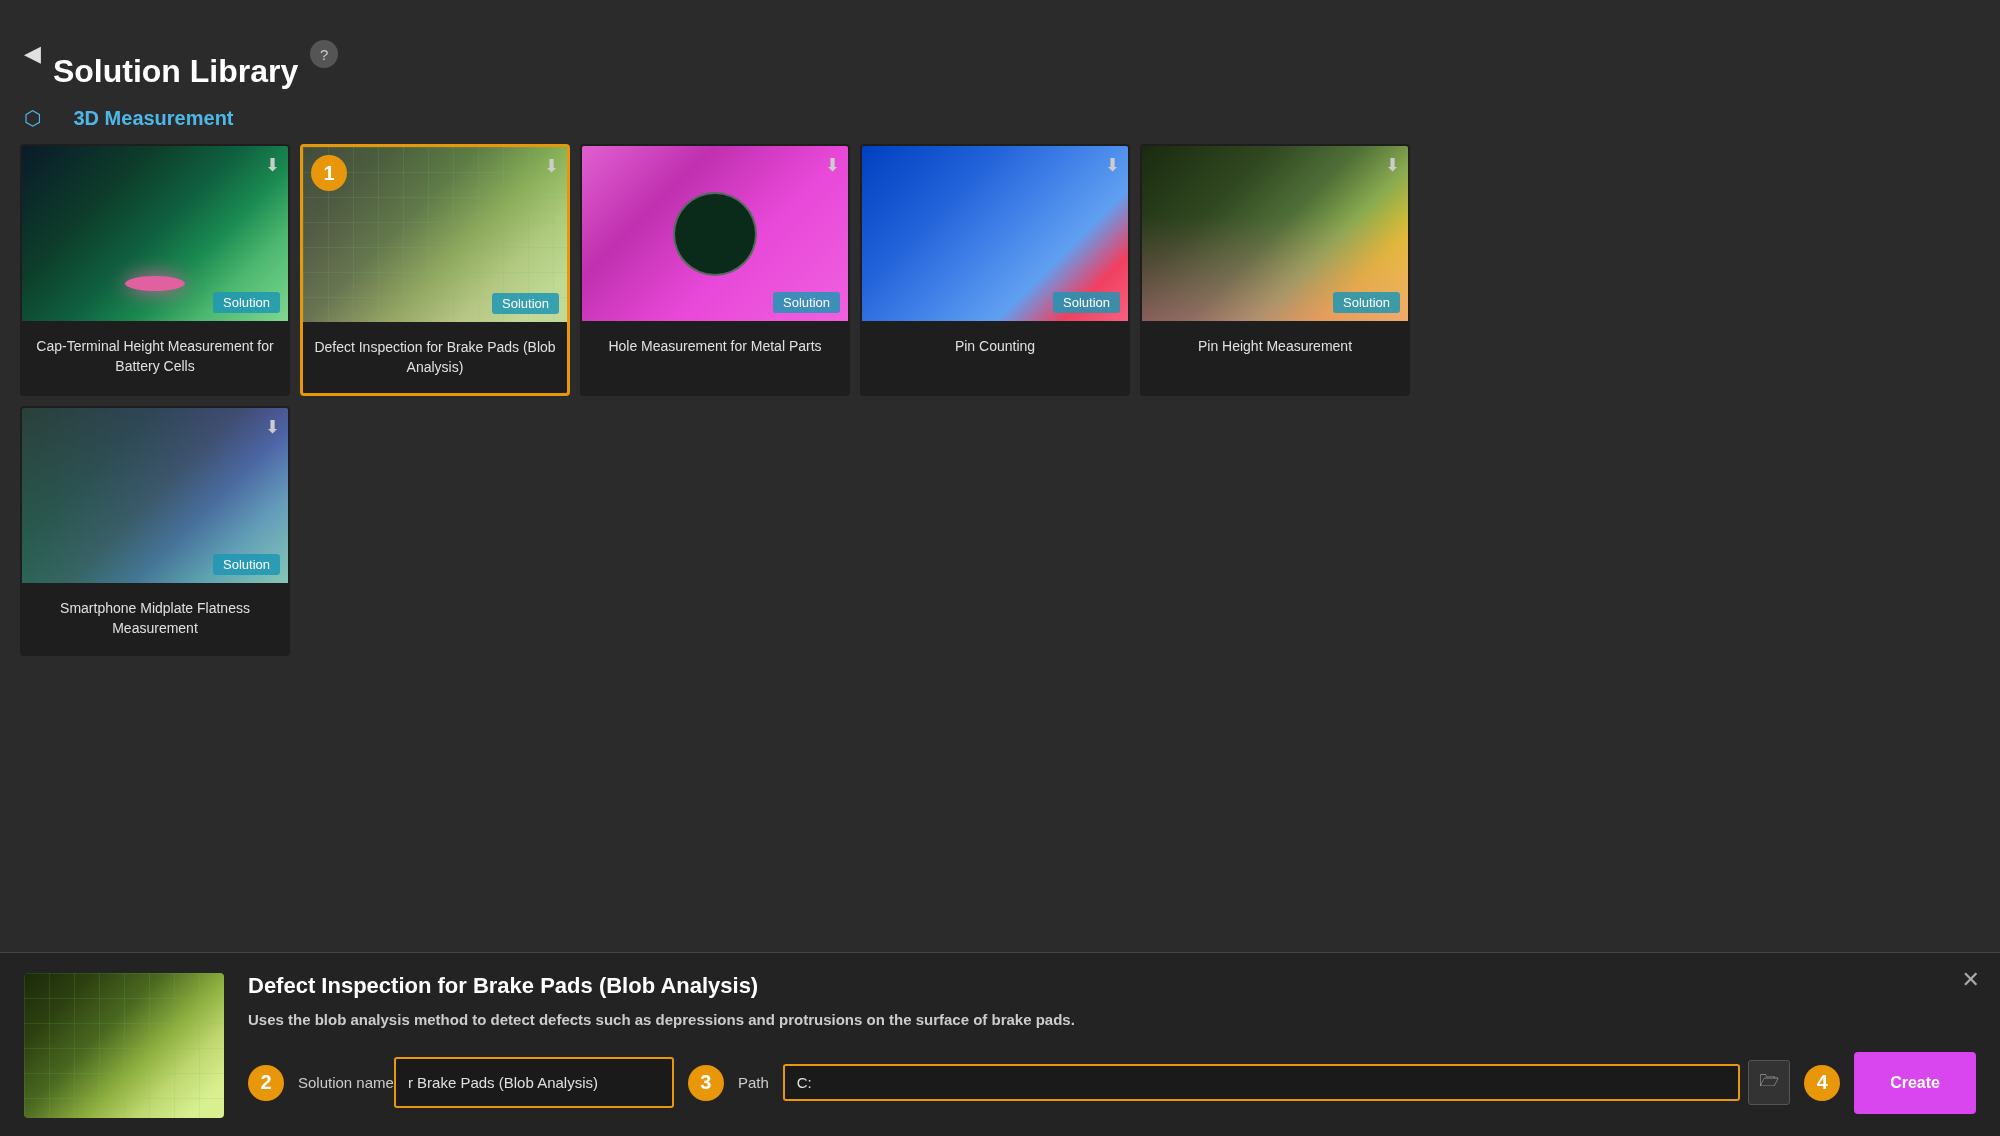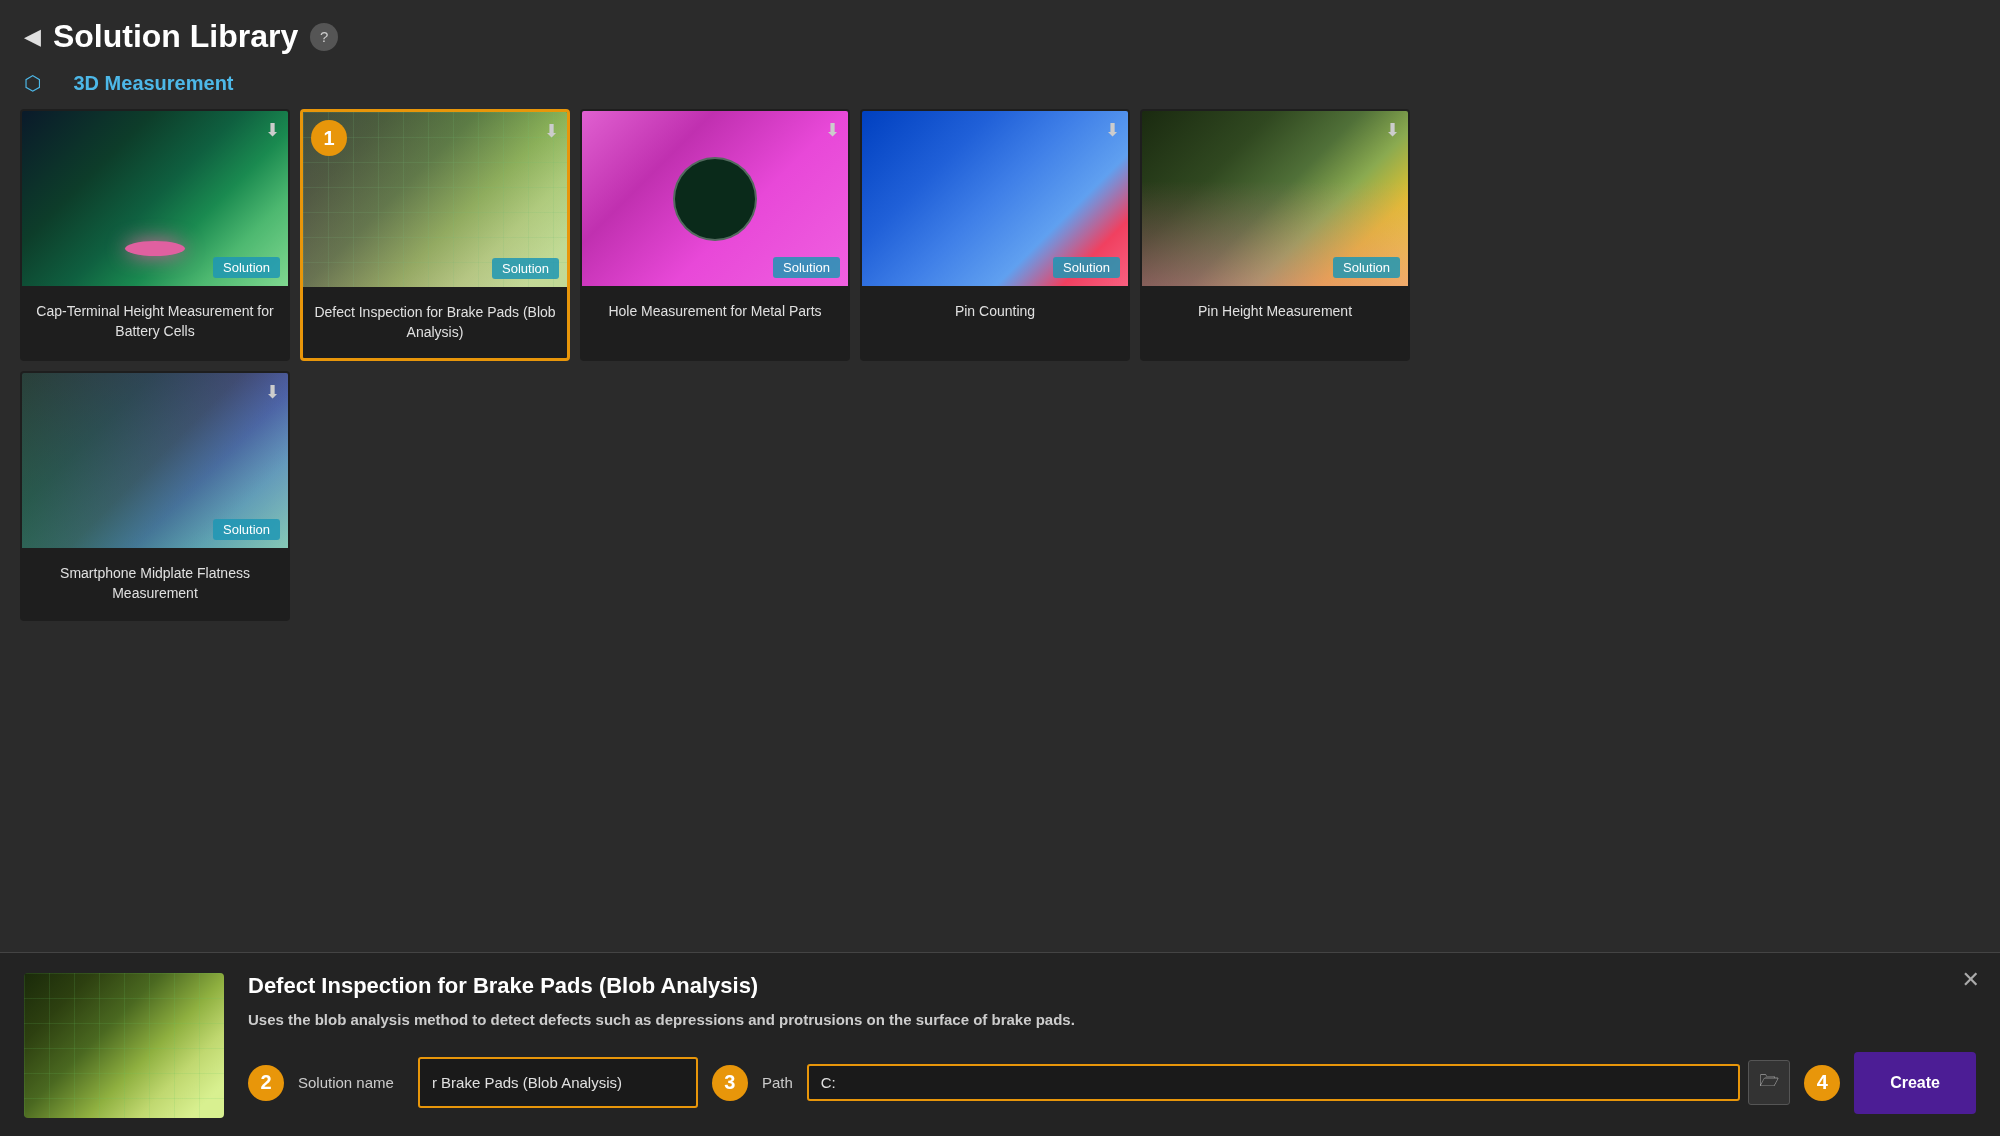--- a/index.html
+++ b/index.html
@@ -27,20 +27,21 @@
       background: none;
       border: none;
       display: flex;
       align-items: center;
     }
 
     .title {
       font-size: 32px;
       font-weight: 700;
       color: #ffffff;
+      margin-top: 35px;
     }
 
     .help-btn {
       width: 28px;
       height: 28px;
       border-radius: 50%;
       background: #555;
       color: #ccc;
       border: none;
       font-size: 15px;
@@ -297,21 +298,21 @@
       font-size: 15px;
       color: #ccc;
       line-height: 1.5;
       margin-bottom: 20px;
       font-weight: bold;
     }
 
     .form-group {
       display: flex;
       align-items: center;
-      gap: 24px;
+      gap: 0;
     }
 
     .form-label {
       font-size: 15px;
       color: #ccc;
       white-space: nowrap;
     }
 
     .form-input {
       background: #1a1a1a;
@@ -349,21 +350,21 @@
       background: #333;
       border: 1px solid #555;
       color: #ccc;
       padding: 8px 10px;
       cursor: pointer;
       border-radius: 3px;
       font-size: 16px;
     }
 
     .create-btn {
-      background: #4c1d95;
+      background: #d946ef;
       border: none;
       color: #fff;
       font-size: 16px;
       font-weight: 600;
       padding: 22px 36px;
       border-radius: 4px;
       cursor: pointer;
       white-space: nowrap;
     }
 

